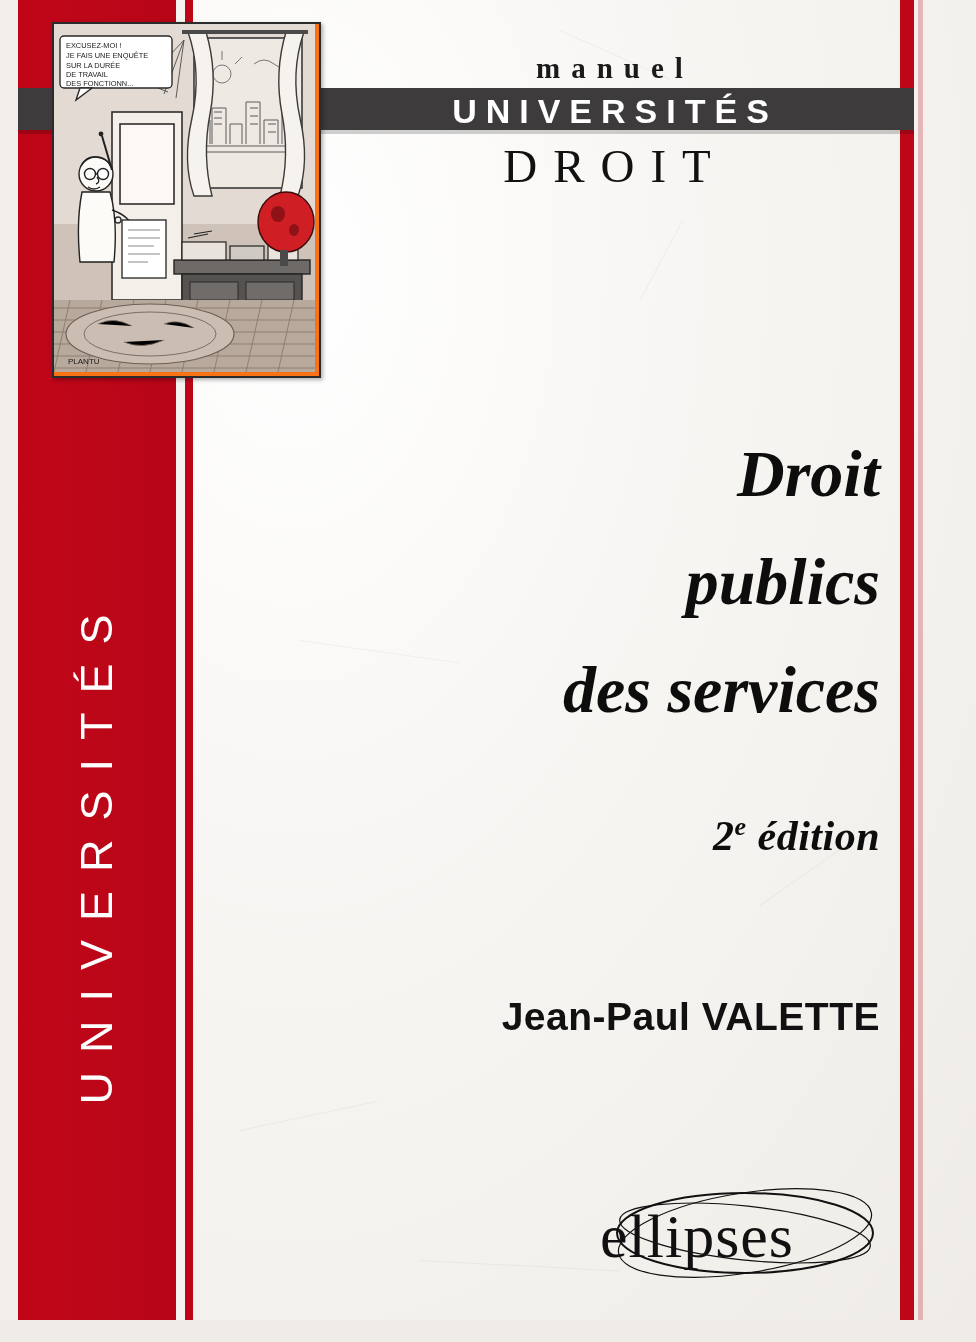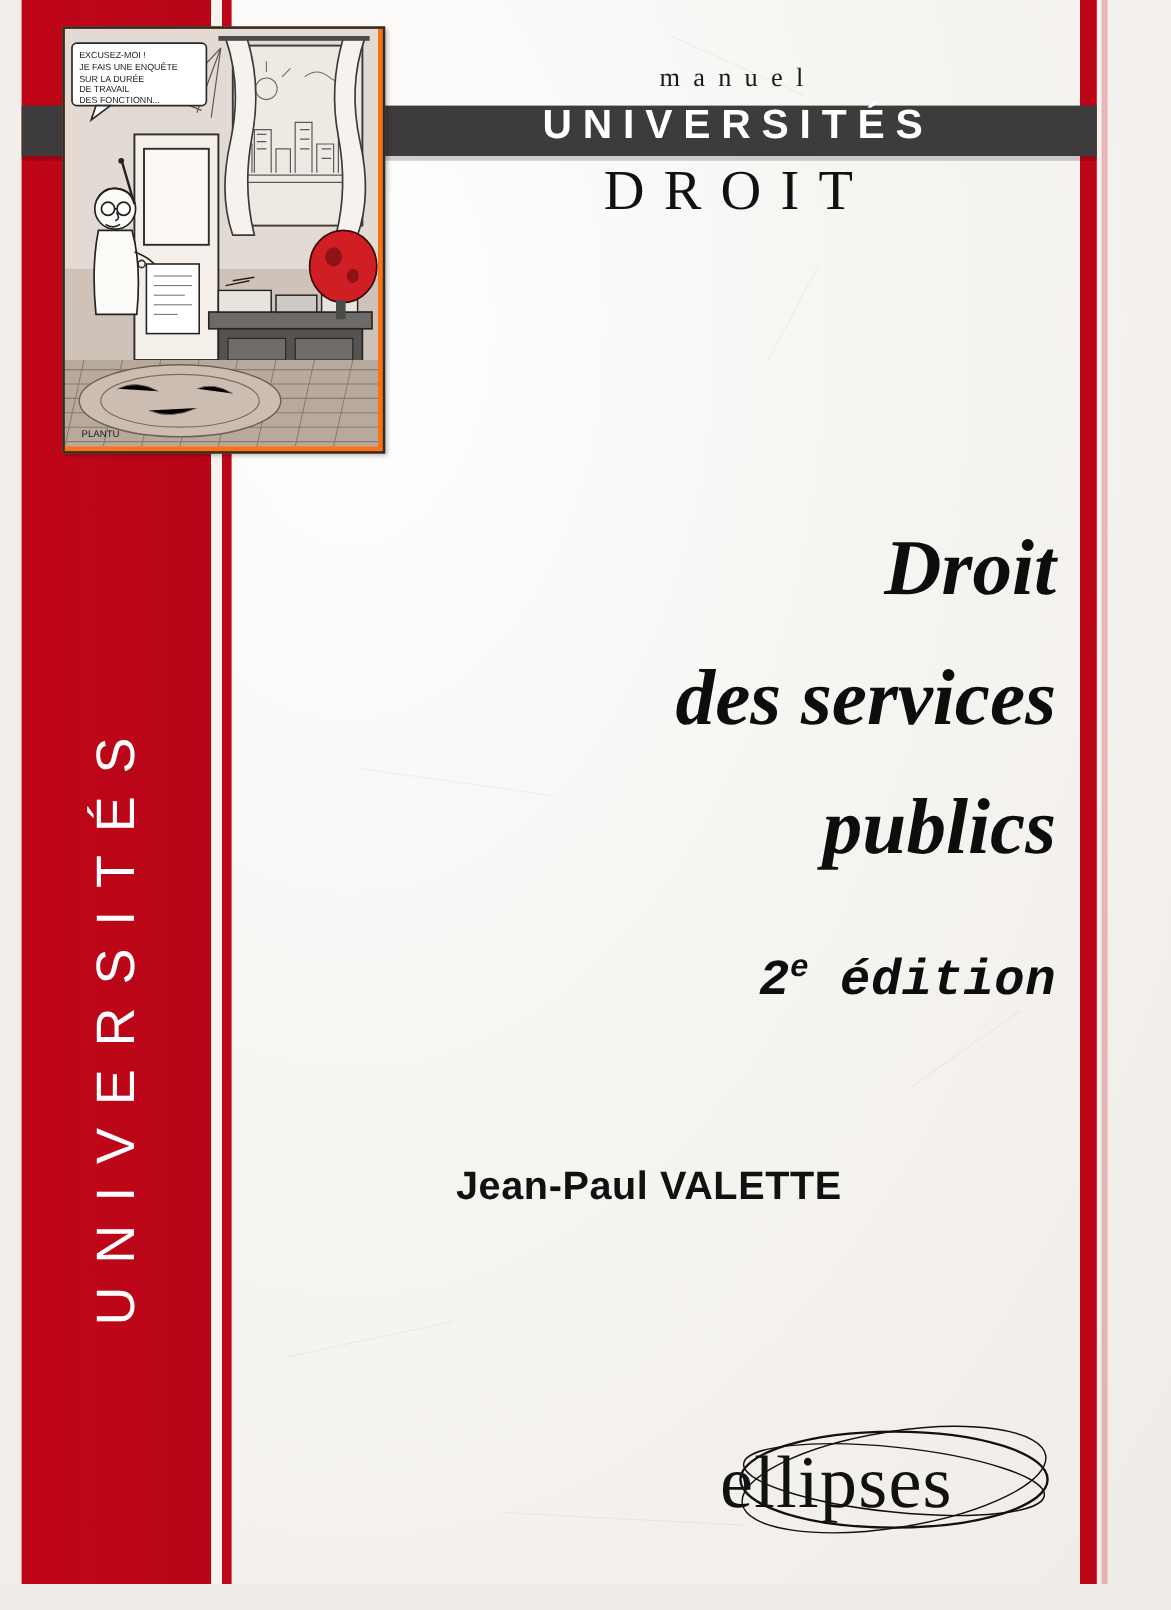--- a/index.html
+++ b/index.html
@@ -124,23 +124,23 @@
   
   .masthead {
     position: absolute;
     left: 330px;
     top: 52px;
     width: 570px;
     text-align: center;
     color: #111;
   }
   .masthead .m-manuel {
-    font-size: 22px;
+    font-size: 29px;
     letter-spacing: 11px;
-    font-weight: 400;
+    font-weight: 700;
     color: #1a1a1a;
     font-family: "Liberation Serif", serif;
     margin-bottom: 6px;
   }
   .masthead .m-universites {
     font-size: 34px;
     letter-spacing: 9px;
     font-weight: 700;
     color: #ffffff;
     font-family: "Liberation Sans", sans-serif;
@@ -181,39 +181,40 @@
   .title-line {
     font-family: "Liberation Serif", serif;
     font-style: italic;
     font-weight: 700;
     font-size: 66px;
     line-height: 108px;
     letter-spacing: 0px;
     white-space: nowrap;
   }
   .edition {
-    margin-top: 47px;
-    font-family: Liberation Mono, monospace;
+    margin-top: 68px;
+    font-family: Liberation Serif, serif;
     font-style: italic;
     font-weight: 700;
     font-size: 42px;
     letter-spacing: 0.5px;
   }
   .edition sup {
     font-size: 26px;
     vertical-align: super;
   }
   .author {
     position: absolute;
     left: 380px;
-    top: 969px;
+    top: 995px;
     width: 500px;
+    text-align: right;
     font-family: "Liberation Sans", sans-serif;
     font-weight: 700;
-    font-size: 33px;
+    font-size: 39px;
     letter-spacing: 0.5px;
     color: #111;
   }
 
   
   .publisher {
     position: absolute;
     left: 600px;
     top: 1175px;
     width: 290px;
@@ -414,22 +415,22 @@
           <path d="M44 300 q16 -8 34 2 M70 318 q18 8 40 -2 M110 300 q14 -6 30 4"></path>
         </g>
       </g>
 
       <text x="14" y="340" fill="#1a1a1a" font-family="Liberation Sans, sans-serif" font-size="8">PLANTU</text>
     </svg>
   </div>
 
   <div class="title-block">
     <div class="title-line">Droit</div>
+    <div class="title-line">publics</div>
     <div class="title-line">des services</div>
-    <div class="title-line">publics</div>
     <div class="edition"><span>2</span><sup>e</sup> <span>édition</span></div>
   </div>
 
   <div class="author">Jean-Paul VALETTE</div>
 
   <div class="publisher">
     <svg width="290" height="120" viewBox="0 0 290 120">
       <ellipse cx="145" cy="58" rx="128" ry="40" fill="none" stroke="#111" stroke-width="2"></ellipse>
       <ellipse cx="145" cy="58" rx="128" ry="40" fill="none" stroke="#111" stroke-width="1.2" transform="rotate(-9 145 58)"></ellipse>
       <ellipse cx="145" cy="58" rx="126" ry="27" fill="none" stroke="#111" stroke-width="1.2" transform="rotate(6 145 58)"></ellipse>

